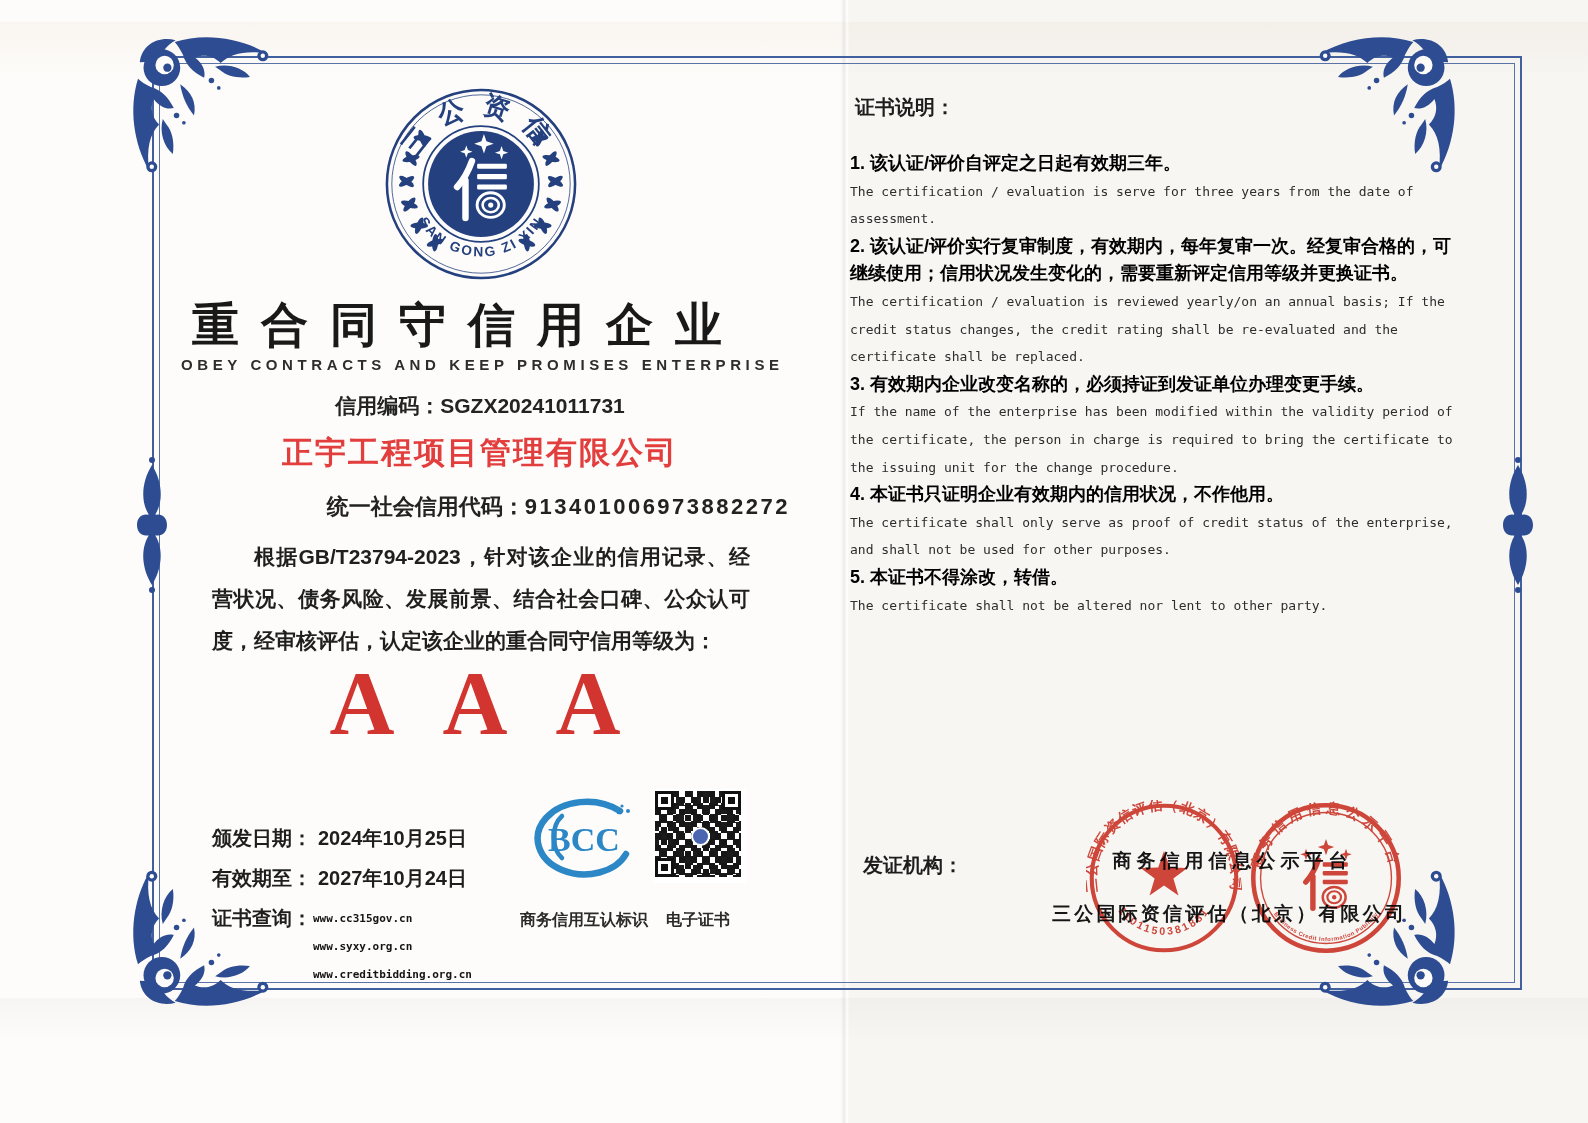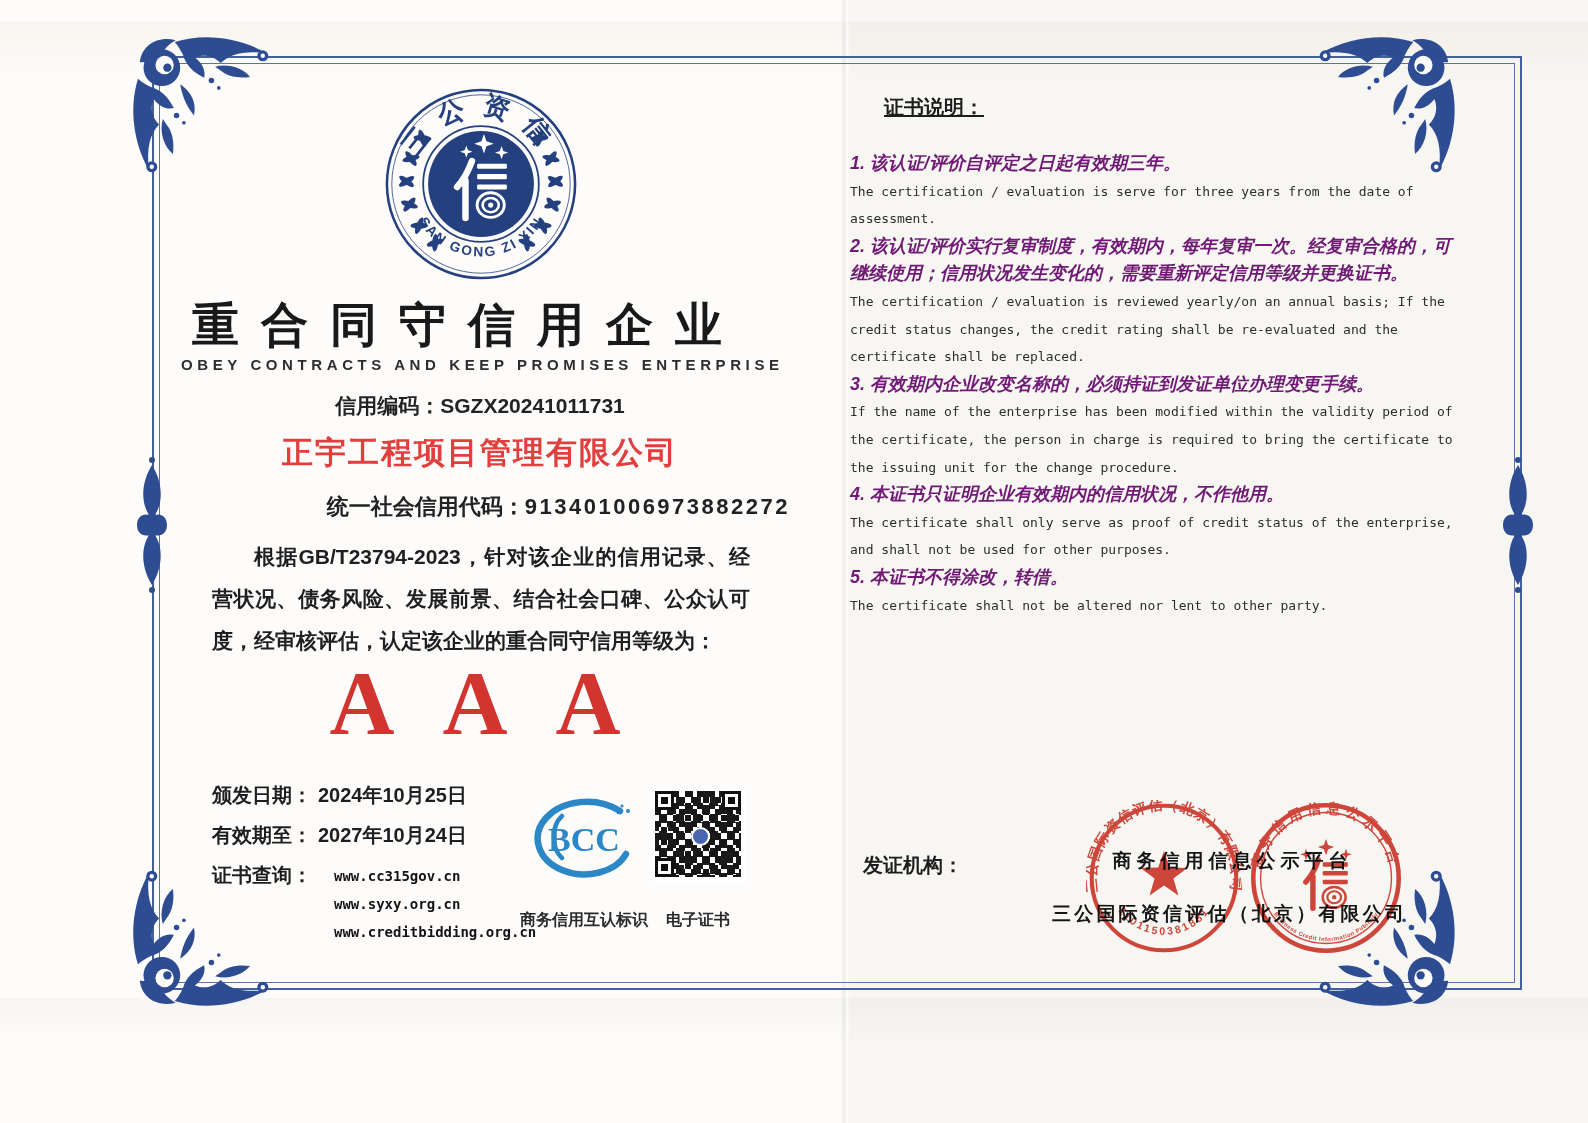--- a/index.html
+++ b/index.html
@@ -40,45 +40,45 @@
   .company{position:absolute;left:170px;top:432px;width:620px;text-align:center;
     font-weight:700;font-size:31px;color:#e23e3e;letter-spacing:2px;}
   .uscc{position:absolute;left:170px;top:492px;width:620px;text-align:right;
     font-weight:700;font-size:22px;color:#222;}
   .uscc b{letter-spacing:2.5px;font-weight:700;}
   .paragraph{position:absolute;left:212px;top:536px;width:538px;font-weight:700;font-size:21px;
     line-height:42px;text-align:justify;text-indent:2em;color:#1f1f1f;}
   .rating{position:absolute;left:165px;top:652px;width:620px;text-align:center;
     font-family:"Liberation Serif","DejaVu Serif",serif;font-weight:700;font-size:90px;
     letter-spacing:48px;text-indent:48px;color:#d23530;}
-  .meta{position:absolute;left:212px;top:782px;font-size:20px;font-weight:700;color:#1e1e1e;}
+  .meta{position:absolute;left:212px;top:825px;font-size:20px;font-weight:700;color:#1e1e1e;}
   .meta-row{display:flex;margin-bottom:13px;align-items:flex-start;}
   .meta-label{white-space:nowrap;}
   .meta-value{margin-left:6px;white-space:nowrap;}
-  .url-list{margin-left:22px;font-family:"DejaVu Sans Mono",monospace;font-weight:700;font-size:14px;line-height:28px;color:#141414;}
+  .url-list{margin-left:1px;font-family:"DejaVu Sans Mono",monospace;font-weight:700;font-size:11px;line-height:28px;color:#141414;}
   .bcc{position:absolute;left:532px;top:798px;width:104px;height:86px;}
   .bcc-caption{position:absolute;left:505px;top:910px;width:158px;text-align:center;font-weight:700;font-size:16px;color:#2a2a2a;}
   .qr{position:absolute;left:653px;top:789px;width:90px;height:90px;background:#fff;padding:2px;}
   .qr-inner{position:relative;width:86px;height:86px;
     background-image:
       conic-gradient(from 0deg,#161616 25%,transparent 0 50%,#161616 0 75%,transparent 0),
       conic-gradient(from 90deg,#1b1b1b 25%,transparent 0 50%,#1b1b1b 0 75%,transparent 0);
     background-size:12px 12px,17px 17px;background-position:0 0,4px 6px;}
   .qr-finder{position:absolute;width:19px;height:19px;border:3.6px solid #101010;background:#fff;box-sizing:border-box;}
   .qr-finder::after{content:"";position:absolute;inset:3px;background:#101010;}
   .qf-tl{left:0;top:0;} .qf-tr{right:0;top:0;} .qf-bl{left:0;bottom:0;}
   .qr-center{position:absolute;left:50%;top:50%;width:15px;height:15px;margin:-7.5px 0 0 -7.5px;
     border-radius:50%;background:#4a66b0;border:2.5px solid #fff;}
   .qr-caption{position:absolute;left:648px;top:910px;width:100px;text-align:center;font-weight:700;font-size:16px;color:#2a2a2a;}
 
   
-  .notes-heading{position:absolute;left:884px;top:94px;font-weight:700;font-size:20px;color:#1d1d1d;text-decoration:underline;}
+  .notes-heading{position:absolute;left:855px;top:94px;font-weight:700;font-size:20px;color:#1d1d1d;}
   .notes{position:absolute;left:850px;top:150px;width:618px;}
   .notes p{margin:0;}
-  .note-zh{font-weight:700;font-size:18px;line-height:27.6px;color:#701a75;font-style:italic;}
+  .note-zh{font-weight:700;font-size:18px;line-height:27.6px;color:#000000;}
   .note-en{font-family:"DejaVu Sans Mono",monospace;font-size:13px;line-height:27.6px;color:#2d2d2d;}
   .issuer-label{position:absolute;left:863px;top:852px;font-weight:700;font-size:20px;color:#1d1d1d;}
   .issuer-platform{position:absolute;left:1030px;top:848px;width:400px;text-align:center;
     font-weight:700;font-size:19px;letter-spacing:5px;text-indent:5px;color:#161616;}
   .issuer-company{position:absolute;left:1008px;top:901px;width:440px;text-align:center;
     font-weight:700;font-size:19px;letter-spacing:3.2px;text-indent:3.2px;color:#161616;}
   .stamp{position:absolute;mix-blend-mode:multiply;opacity:.93;}
   .stamp1{left:1086px;top:800px;width:156px;height:156px;}
   .stamp2{left:1246px;top:798px;width:160px;height:160px;}
   .hidden-defs{position:absolute;width:0;height:0;overflow:hidden;}

